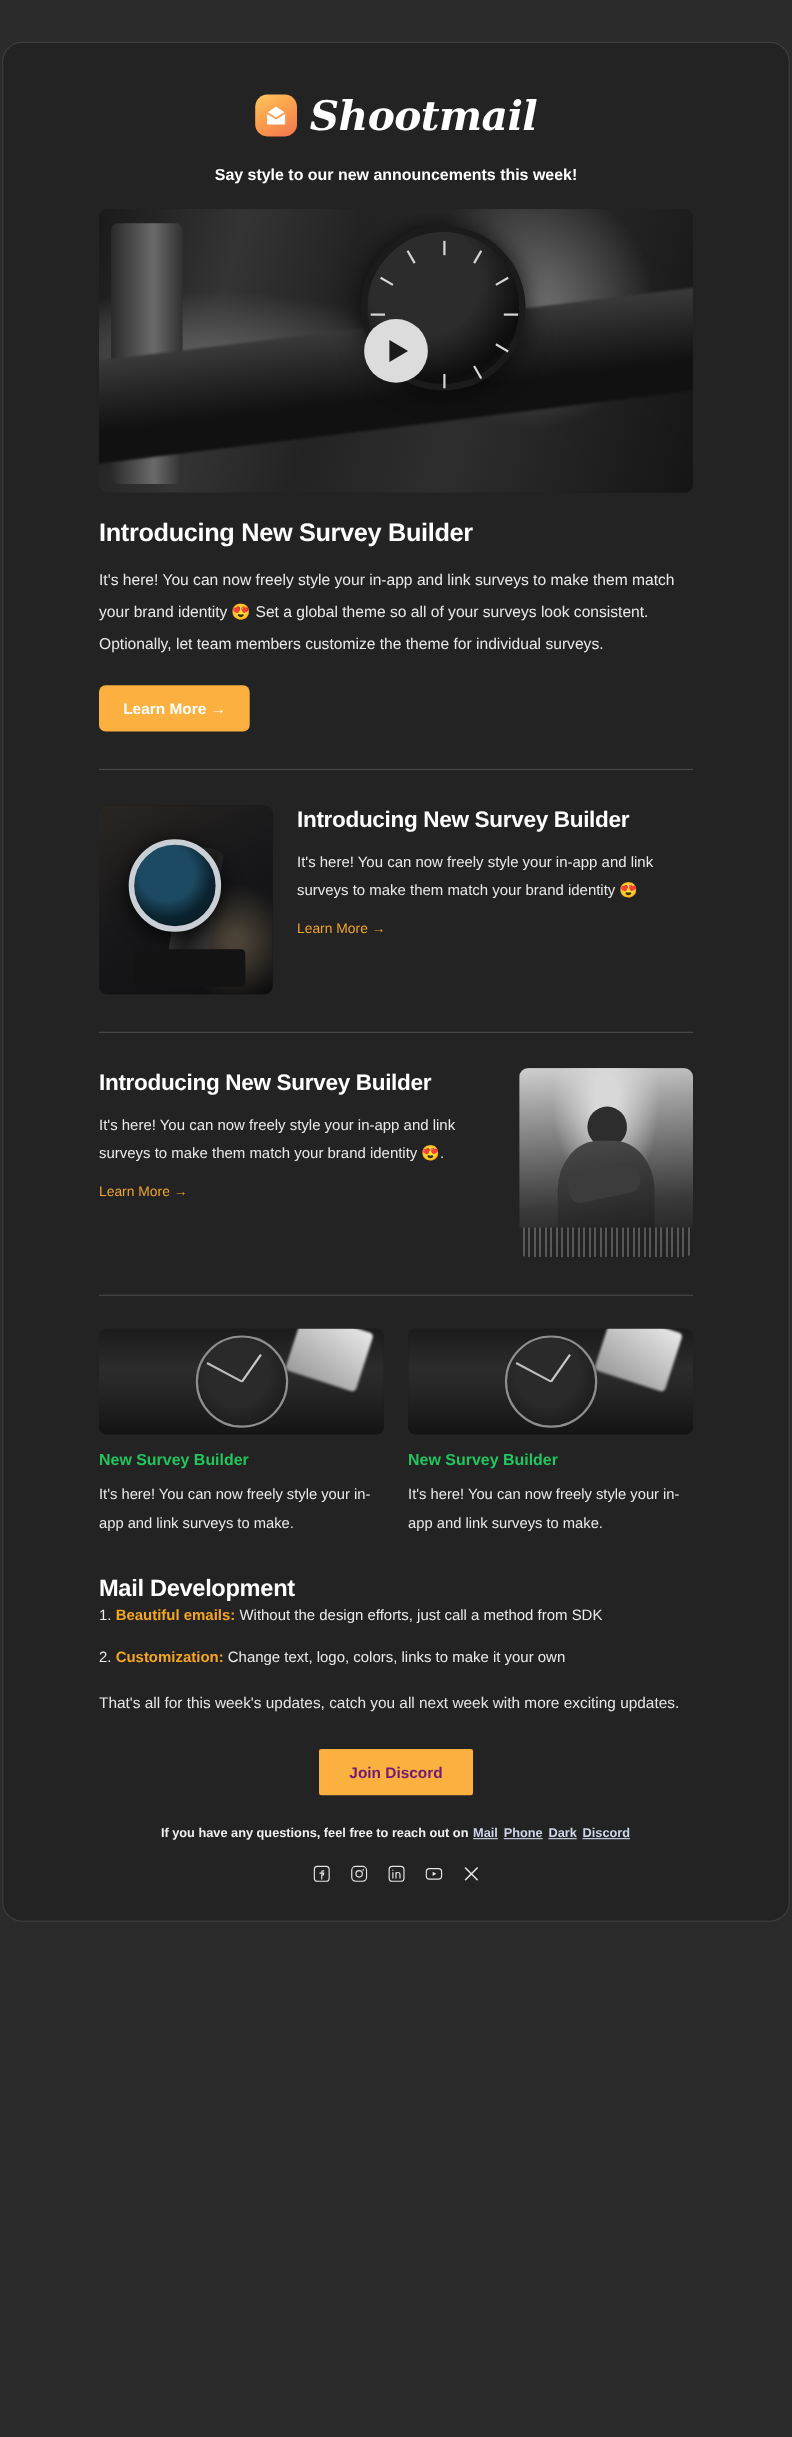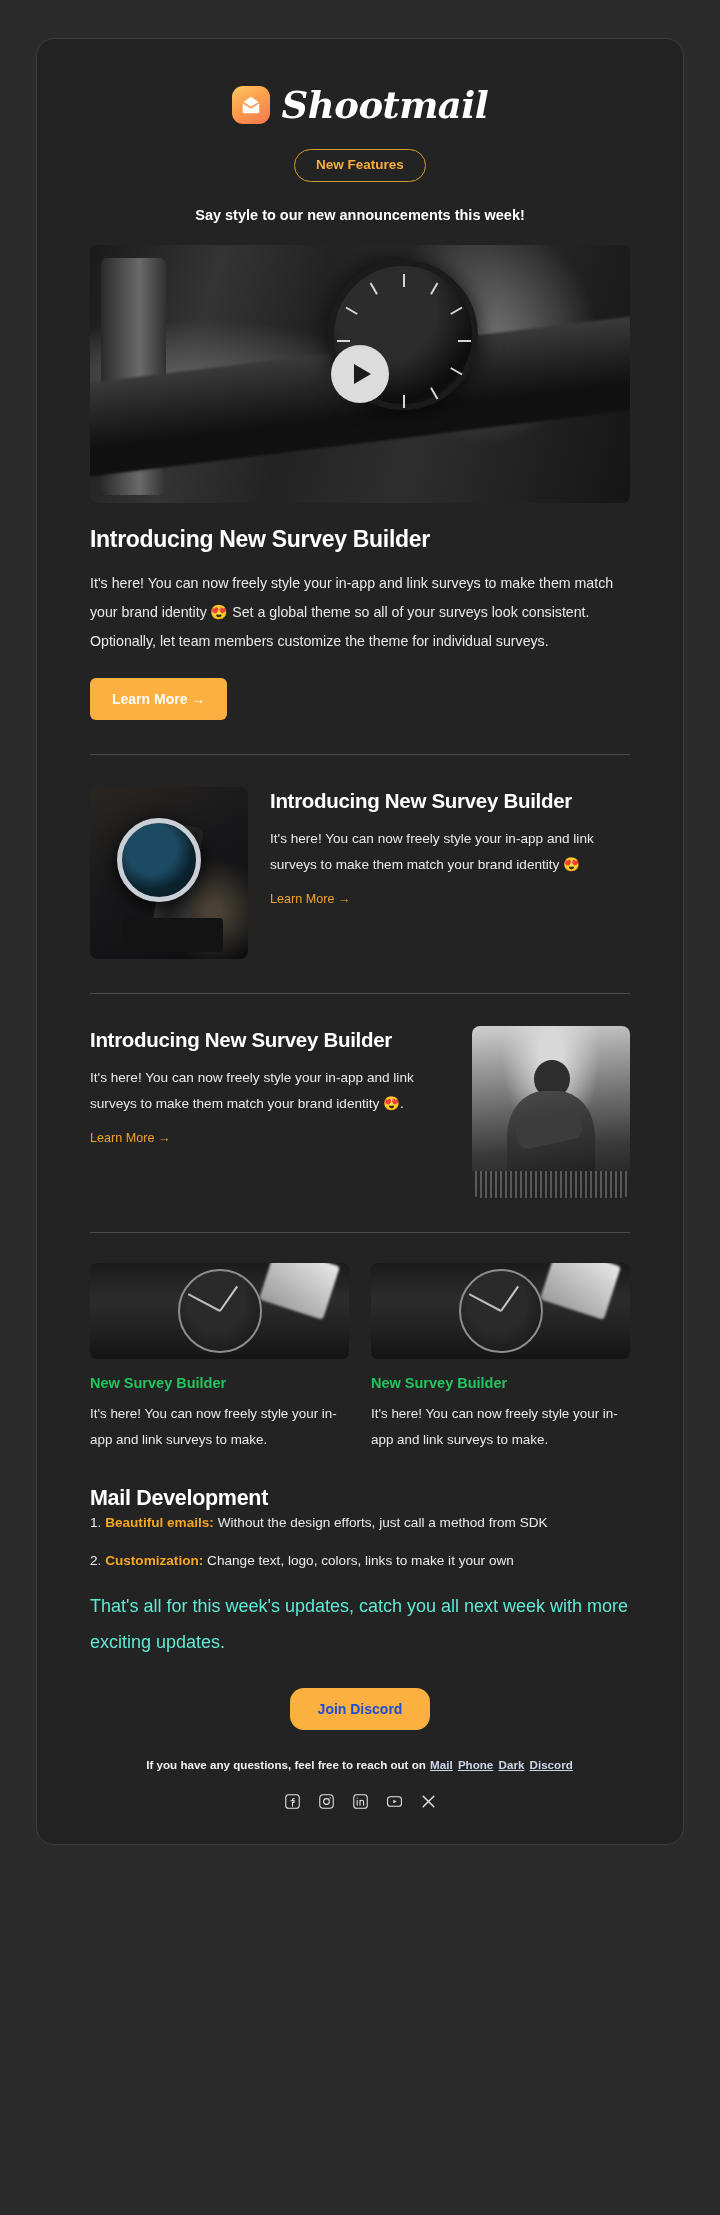--- a/index.html
+++ b/index.html
@@ -10,21 +10,21 @@
     font-family: "Liberation Sans", sans-serif;
   }
 
   body {
     padding: 38px 0 40px 0;
     display: flex;
     justify-content: center;
   }
 
   .email-card {
-    width: 648px;
+    width: 716px;
     background: #232323;
     border: 1px solid #3d3d3d;
     border-radius: 18px;
     padding: 44px 0 34px 0;
   }
 
   .inner { width: 540px; margin: 0 auto; }
 
   
   .brand-row {
@@ -322,28 +322,28 @@
   }
   ol.dev-list { list-style: none; margin-top: 1px; }
   ol.dev-list li {
     color: #eaeaea; font-size: 13.6px; line-height: 1.55;
     margin-bottom: 17px;
   }
   ol.dev-list li .num { color: #eaeaea; }
   ol.dev-list li .kw { color: #f5a623; font-weight: bold; }
 
   p.outro {
-    color: #5eead4; font-size: 18px; line-height: 2.0; margin-top: 16px;
+    color: #e5e5e5; font-size: 14px; line-height: 2.0; margin-top: 16px;
   }
 
   .discord-row { display: flex; justify-content: center; margin-top: 28px; }
   .btn-discord {
-    background: #fbb03f; color: #1d4ed8;
+    background: #fbb03f; color: #701a75;
     font-weight: bold; font-size: 14px;
-    border: none; border-radius: 14px;
+    border: none; border-radius: 2px;
     padding: 13px 28px; cursor: pointer;
     font-family: "Liberation Sans", sans-serif;
   }
 
   .footer-note {
     margin-top: 28px; text-align: center;
     color: #f0f0f0; font-size: 11.6px; font-weight: bold;
   }
   .footer-note a {
     color: #cfd6ea; text-decoration: underline;
@@ -367,23 +367,20 @@
     <div class="brand-row">
       <span class="brand-logo">
         <svg width="22" height="22" viewBox="0 0 24 24">
           <path d="M3 9.2 12 3l9 6.2V20a1 1 0 0 1-1 1H4a1 1 0 0 1-1-1V9.2Z" fill="#ffffff"></path>
           <path d="M3 9.2 12 15l9-5.8" fill="none" stroke="#f89a4c" stroke-width="1.7" stroke-linejoin="round"></path>
         </svg>
       </span>
       <span class="brand-name">Shootmail</span>
     </div>
 
-    <div class="badge-row">
-      <span class="badge">New Features</span>
-    </div>
 
     <div class="tagline">Say style to our new announcements this week!</div>
 
     
     <div class="hero">
       <div class="hero-photo"></div>
       <div class="hero-band-left"></div>
       <div class="hero-strap"></div>
       <div class="hero-watch">
         <i class="tick" style="transform:rotate(0deg)"></i>

